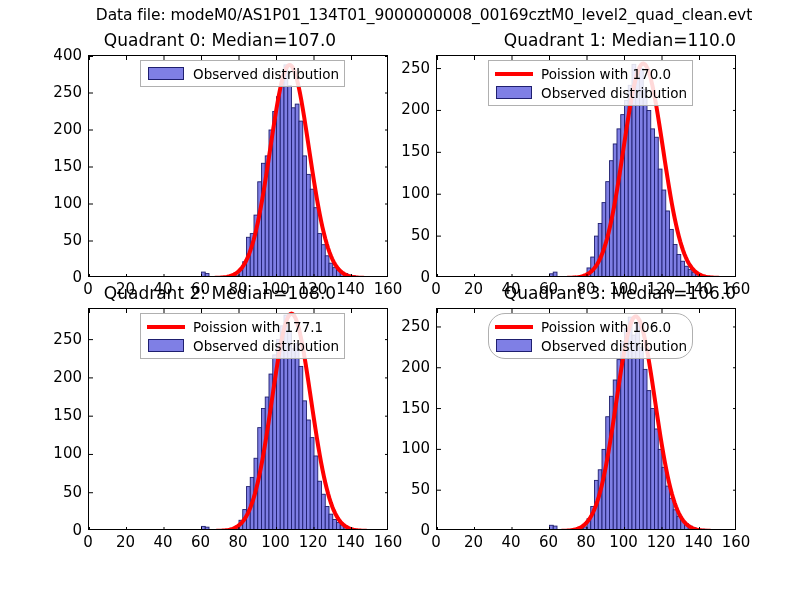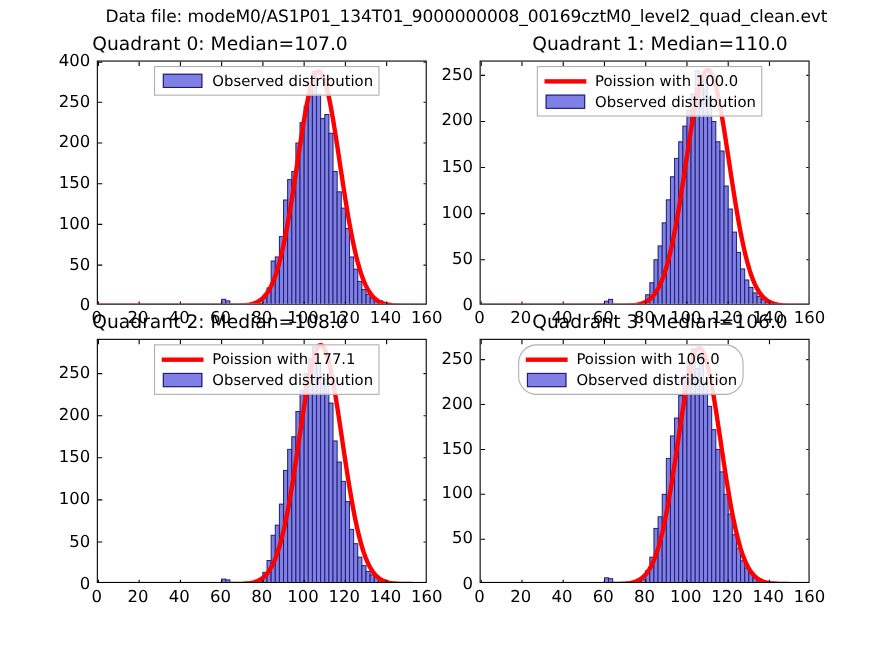--- a/index.html
+++ b/index.html
@@ -38,20 +38,21 @@
   }
   .sp-title {
     position: absolute;
     left: 0;
     top: 0;
     width: 100%;
     text-align: center;
     font-size: 17px;
     color: #000000;
     white-space: nowrap;
+    padding-left: 20px;
   }
   .plotarea {
     position: absolute;
     box-sizing: border-box;
     border: 1px solid #000000;
     background: #ffffff;
     overflow: hidden;
   }
   .axis-svg {
     position: absolute;
@@ -324,21 +325,21 @@
       <div class="xtick-label" style="left: 166px; width: 40px; top: 250px;">80</div>
       <div class="xtick-label" style="left: 203.5px; width: 40px; top: 250px;">100</div>
       <div class="xtick-label" style="left: 241px; width: 40px; top: 250px;">120</div>
       <div class="xtick-label" style="left: 278.5px; width: 40px; top: 250px;">140</div>
       <div class="xtick-label" style="left: 316px; width: 40px; top: 250px;">160</div>
       <div class="legend" style="left: 88px; top: 30px;">
         <div class="legend-row">
           <span class="legend-key">
             <span class="key-line" style="background: rgb(255, 0, 0);"></span>
           </span>
-          <span class="legend-label">Poission with 100.0</span>
+          <span class="legend-label">Poission with 170.0</span>
         </div>
         <div class="legend-row">
           <span class="legend-key">
             <span class="key-patch" style="background: rgb(127, 127, 229);"></span>
           </span>
           <span class="legend-label">Observed distribution</span>
         </div>
       </div>
     </div>
   <div class="subplot" id="sp2" style="left: 0px; top: 283px; width: 400px; height: 270px; text-decoration: underline;">
@@ -538,21 +539,21 @@
       <div class="ytick-label" style="left: -20px; width: 50px; top: 42.9559px;">250</div>
       <div class="xtick-label" style="left: 16px; width: 40px; top: 250px;">0</div>
       <div class="xtick-label" style="left: 53.5px; width: 40px; top: 250px;">20</div>
       <div class="xtick-label" style="left: 91px; width: 40px; top: 250px;">40</div>
       <div class="xtick-label" style="left: 128.5px; width: 40px; top: 250px;">60</div>
       <div class="xtick-label" style="left: 166px; width: 40px; top: 250px;">80</div>
       <div class="xtick-label" style="left: 203.5px; width: 40px; top: 250px;">100</div>
       <div class="xtick-label" style="left: 241px; width: 40px; top: 250px;">120</div>
       <div class="xtick-label" style="left: 278.5px; width: 40px; top: 250px;">140</div>
       <div class="xtick-label" style="left: 316px; width: 40px; top: 250px;">160</div>
-      <div class="legend" style="left: 71px; top: 30px; border-radius: 17px;">
+      <div class="legend" style="left: 88px; top: 30px; border-radius: 17px;">
         <div class="legend-row">
           <span class="legend-key">
             <span class="key-line" style="background: rgb(255, 0, 0);"></span>
           </span>
           <span class="legend-label">Poission with 106.0</span>
         </div>
         <div class="legend-row">
           <span class="legend-key">
             <span class="key-patch" style="background: rgb(127, 127, 229);"></span>
           </span>

